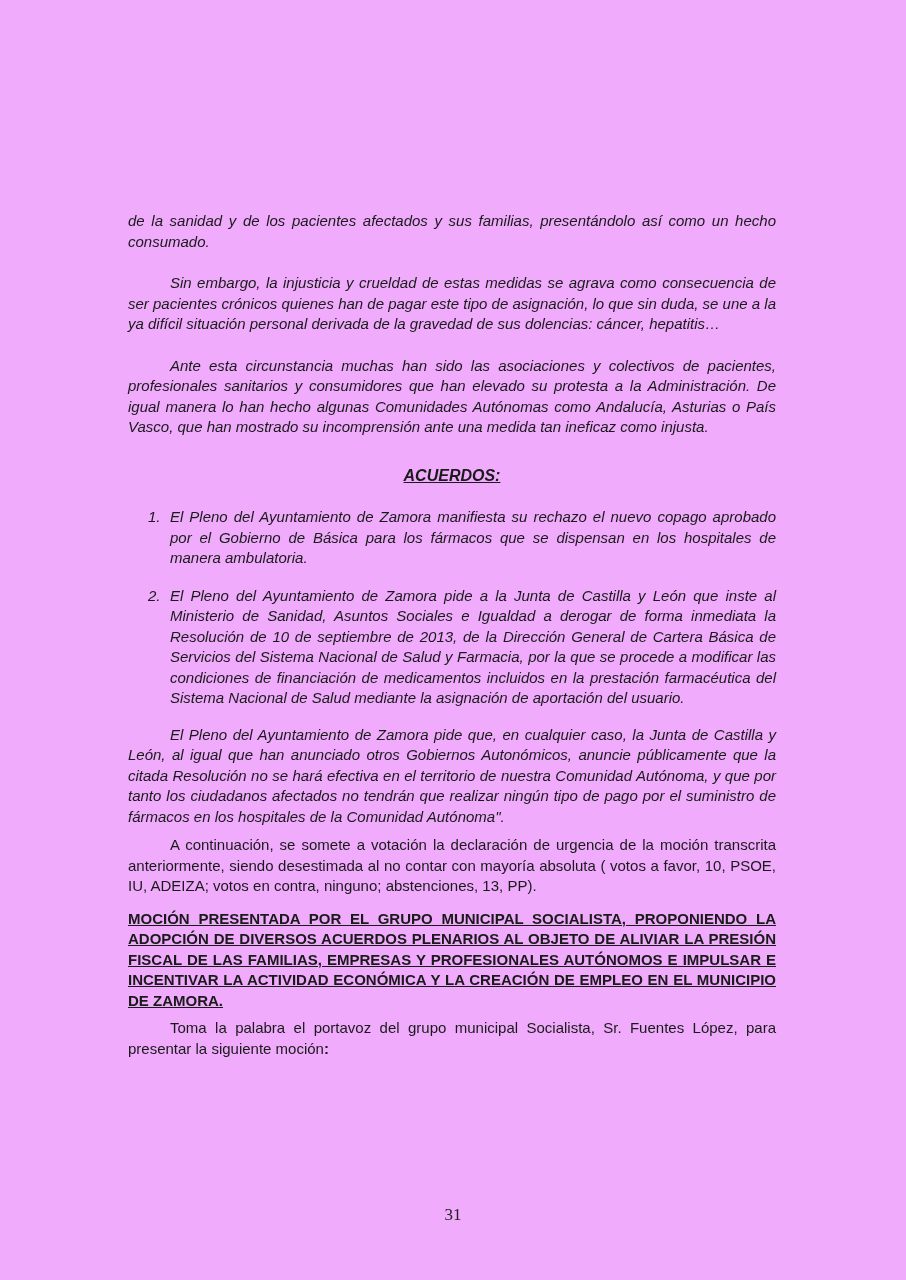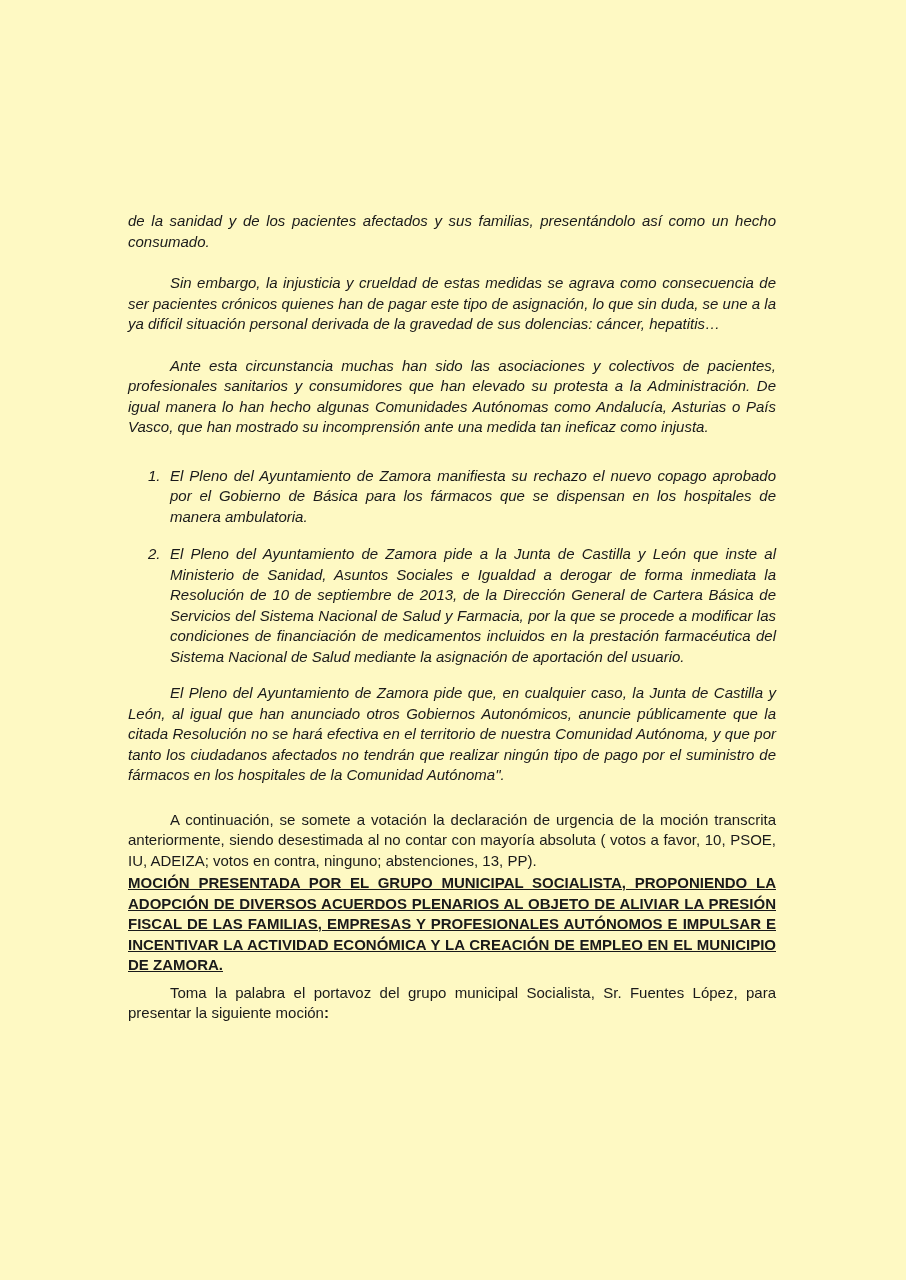--- a/index.html
+++ b/index.html
@@ -13,43 +13,43 @@
     position: relative;
     overflow: hidden;
     font-family: "Liberation Sans", sans-serif;
     color: #1a1a1a;
   }
   .page {
     position: absolute;
     top: 0; left: 0;
     width: 906px;
     height: 1280px;
-    background: #fef9c3;
+    background: #f0abfc;
   }
   .content {
     position: absolute;
     top: 211px;
     left: 128px;
     width: 648px;
     font-size: 15px;
     line-height: 20.5px;
   }
   p { margin: 0; }
   .it   { font-style: italic; }
   .bold { font-weight: bold; }
   .jus  { text-align: justify; }
   .ind  { text-indent: 42px; }
 
   .mb21 { margin-bottom: 21px; }
   .mb18 { margin-bottom: 28px; }
   .mb17 { margin-bottom: 17px; }
   .mb16 { margin-bottom: 16px; }
-  .mb10 { margin-bottom: 24px; }
+  .mb10 { margin-bottom: 8px; }
   .mb7  { margin-bottom: 7px; text-decoration: underline; }
-  .mb2  { margin-bottom: 2px; }
+  .mb2  { margin-bottom: 12px; }
 
   .acuerdos-heading {
     margin: 0 0 21px 0;
     text-align: center;
     font-size: 16px;
     font-weight: bold;
     font-style: italic;
   }
   .acuerdos-heading .ul { text-decoration: underline; }
 
@@ -84,20 +84,23 @@
 <div class="page">
   <div class="content">
 
     <p class="it jus mb21">de la sanidad y de los pacientes afectados y sus familias, presentándolo así como un hecho consumado.</p>
 
     <p class="it jus ind mb21">Sin embargo, la injusticia y crueldad de estas medidas se agrava como consecuencia de ser pacientes crónicos quienes han de pagar este tipo de asignación, lo que sin duda, se une a la ya difícil situación personal derivada de la gravedad de sus dolencias: cáncer, hepatitis…</p>
 
     <p class="it jus ind mb18">Ante esta circunstancia muchas han sido las asociaciones y colectivos de pacientes, profesionales sanitarios y consumidores que han elevado su protesta a la Administración. De igual manera lo han hecho algunas Comunidades Autónomas como Andalucía, Asturias o País Vasco, que han mostrado su incomprensión ante una medida tan ineficaz como injusta.</p>
 
 
+    <div class="acuerdos-heading">
+      <span class="ul">ACUERDOS:</span>
+    </div>
 
     <div class="acuerdo mb17">
       <span class="num">1.</span>
       <span class="itext">El Pleno del Ayuntamiento de Zamora manifiesta su rechazo el nuevo copago aprobado por el Gobierno de Básica para los fármacos que se dispensan en los hospitales de manera ambulatoria.</span>
     </div>
 
     <div class="acuerdo mb16">
       <span class="num">2.</span>
       <span class="itext">El Pleno del Ayuntamiento de Zamora pide a la Junta de Castilla y León que inste al Ministerio de Sanidad, Asuntos Sociales e Igualdad a derogar de forma inmediata la Resolución de 10 de septiembre de 2013, de la Dirección General de Cartera Básica de Servicios del Sistema Nacional de Salud y Farmacia, por la que se procede a modificar las condiciones de financiación de medicamentos incluidos en la prestación farmacéutica del Sistema Nacional de Salud mediante la asignación de aportación del usuario.</span>
     </div>
@@ -105,13 +108,14 @@
     <p class="it jus ind mb10">El Pleno del Ayuntamiento de Zamora pide que, en cualquier caso, la Junta de Castilla y León, al igual que han anunciado otros Gobiernos Autonómicos, anuncie públicamente que la citada Resolución no se hará efectiva en el territorio de nuestra Comunidad Autónoma, y que por tanto los ciudadanos afectados no tendrán que realizar ningún tipo de pago por el suministro de fármacos en los hospitales de la Comunidad Autónoma".</p>
 
     <p class="jus ind mb2">A continuación, se somete a votación la declaración de urgencia de la moción transcrita anteriormente, siendo desestimada al no contar con mayoría absoluta ( votos a favor, 10, PSOE, IU, ADEIZA; votos en contra, ninguno; abstenciones, 13, PP).</p>
 
     <p class="bold jus mb7">MOCIÓN PRESENTADA POR EL GRUPO MUNICIPAL SOCIALISTA, PROPONIENDO LA ADOPCIÓN DE DIVERSOS ACUERDOS PLENARIOS AL OBJETO DE ALIVIAR LA PRESIÓN FISCAL DE LAS FAMILIAS, EMPRESAS Y PROFESIONALES AUTÓNOMOS E IMPULSAR E INCENTIVAR LA ACTIVIDAD ECONÓMICA Y LA CREACIÓN DE EMPLEO EN EL MUNICIPIO DE ZAMORA.</p>
 
     <p class="jus ind"><span>Toma la palabra el portavoz del grupo municipal Socialista, Sr. Fuentes López, para presentar la siguiente moción</span><span class="bold">:</span></p>
 
   </div>
 
+  <div class="pagenum">31</div>
 </div>
 
 </body></html>

